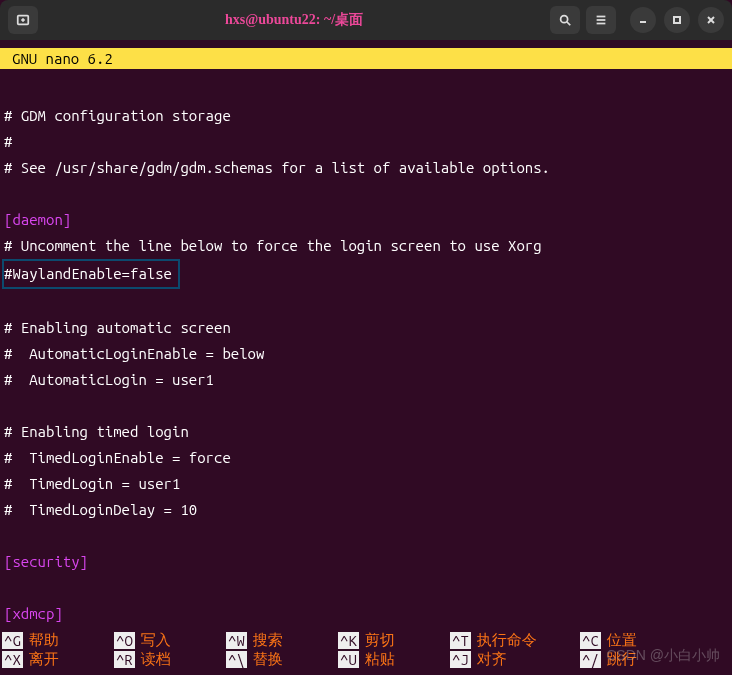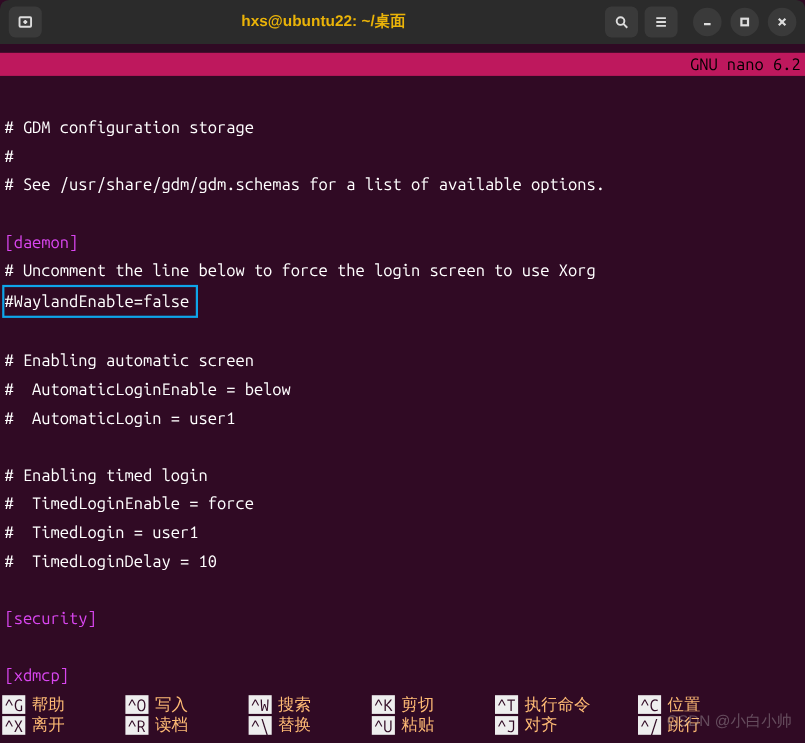--- a/index.html
+++ b/index.html
@@ -29,57 +29,56 @@
   border-radius: 6px;
   display: flex;
   align-items: center;
   justify-content: center;
   color: #ddd;
 }
 .tb-btn svg { width: 14px; height: 14px; stroke: #ddd; stroke-width: 2; fill: none; }
 .tb-title {
   flex: 1;
   text-align: center;
-  color: #eab308;
-  font-family: Liberation Sans, sans-serif;
+  color: #ec4899;
+  font-family: Liberation Serif, serif;
   font-size: 14px;
   font-weight: 600;
 }
 .win-controls { display: flex; gap: 8px; margin-left: 8px; }
 .wc {
   width: 26px; height: 26px;
   background: #3a3a3a;
   border-radius: 50%;
   display: flex; align-items: center; justify-content: center;
   color: #ddd;
 }
 .wc.close { background: #3a3a3a; }
 .wc svg { width: 10px; height: 10px; stroke: #ddd; stroke-width: 2; fill: none; }
 
 .editor-header {
-  background: #be185d;
+  background: #fde047;
   color: #000;
   display: flex;
   padding: 2px 4px;
   margin-top: 8px;
   font-size: 15px;
-  justify-content: flex-end;
 }
 .eh-left { flex: 0 0 auto; padding-left: 8px; }
 .eh-center { flex: 1; text-align: center; }
 
 .content {
   padding: 8px 0 0 4px;
   line-height: 26px;
   white-space: pre;
 }
 .comment { color: #ffffff; }
 .red-box {
   display: inline-block;
-  border: 2px solid #0ea5e9;
+  border: 2px solid #0c4a6e;
   padding: 0 6px 0 0;
   margin-left: -2px;
 }
 
 .section { color: #d946ef; }
 
 .bottom-bar {
   position: absolute;
   bottom: 6px;
   left: 0;
@@ -96,21 +95,21 @@
   align-items: center;
   width: 112px;
 }
 .help-key {
   background: #eee;
   color: #300a24;
   padding: 0 2px;
   margin-right: 6px;
   font-weight: 400;
 }
-.help-label { color: #fdba74; }
+.help-label { color: #f97316; }
 
 .watermark {
   position: absolute;
   right: 12px;
   bottom: 10px;
   color: rgba(200,200,200,0.35);
   font-family: sans-serif;
   font-size: 14px;
   pointer-events: none;
   margin-left: 41px;

